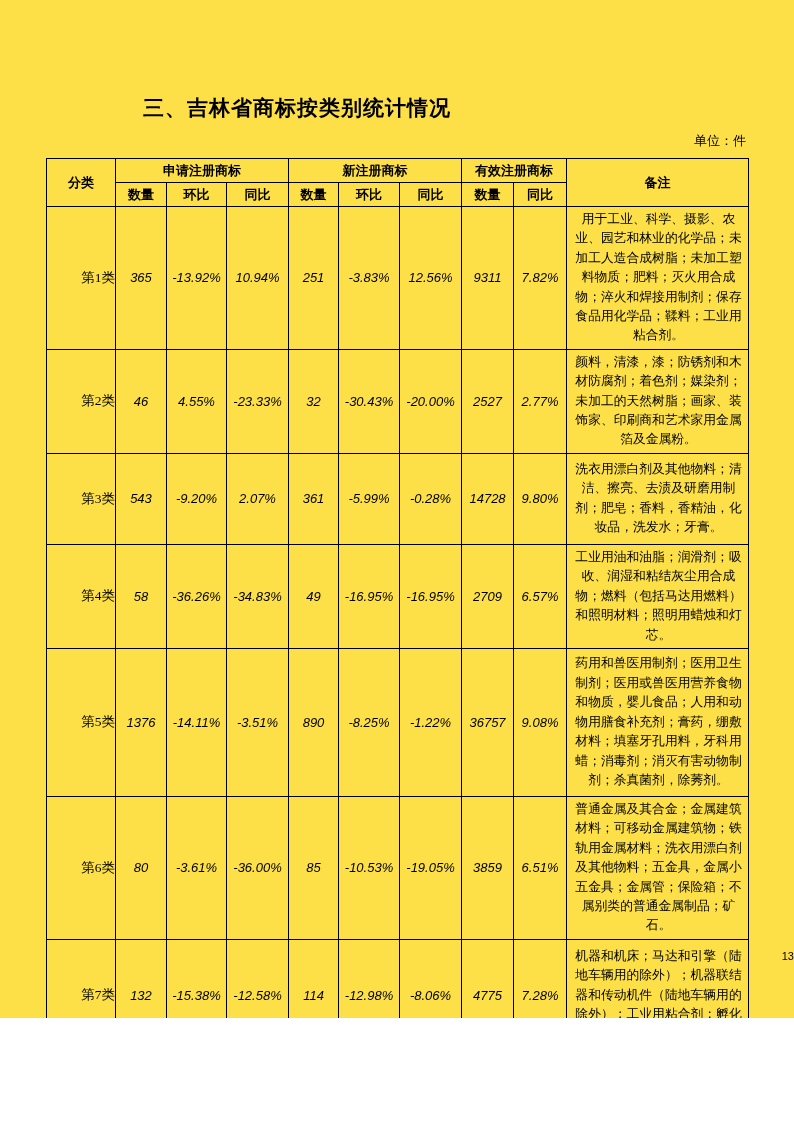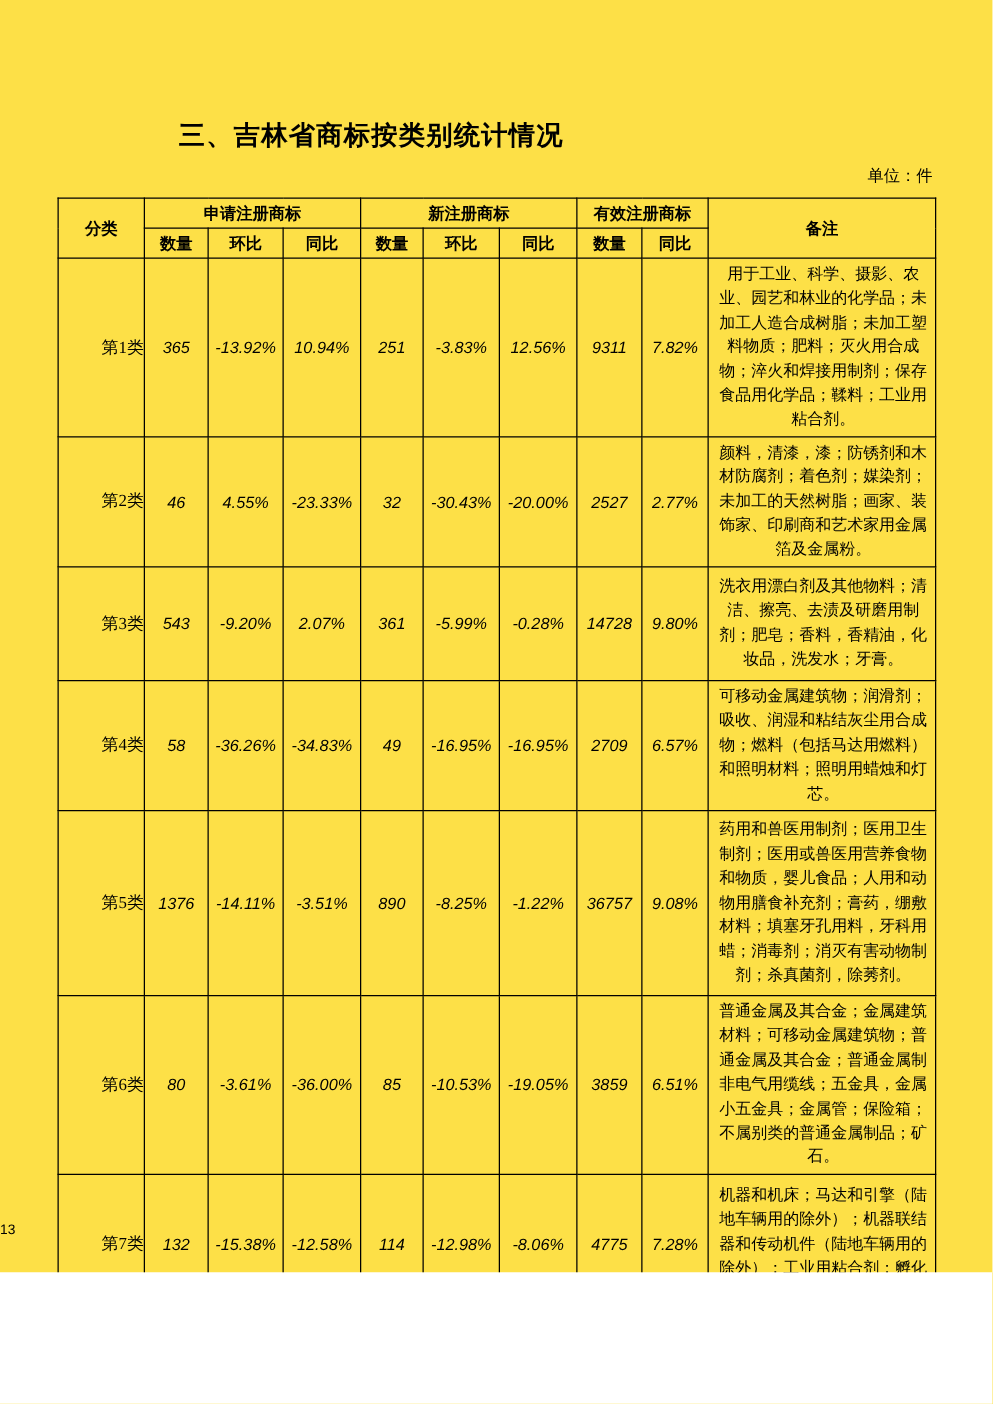--- a/index.html
+++ b/index.html
@@ -75,22 +75,22 @@
   tbody tr:nth-child(2) { height: 98px; }
   tbody tr:nth-child(3) { height: 91px; }
   tbody tr:nth-child(4) { height: 94px; }
   tbody tr:nth-child(5) { height: 148px; }
   tbody tr:nth-child(6) { height: 132px; }
   tbody tr:nth-child(7) { height: 112px; }
   .page-number {
     position: absolute;
     left: 0;
     width: 100%;
-    bottom: 28px;
-    text-align: left;
+    bottom: 56px;
+    text-align: right;
     font-size: 11px;
     font-family: "Liberation Sans", sans-serif;
   }
 </style>
 </head>
 <body>
 
 <div class="page">
 
   <div class="doc-title">三、吉林省商标按类别统计情况</div>
@@ -169,21 +169,21 @@
         <tr>
     <td class="cat">第4类</td>
     <td class="num">58</td>
     <td class="num">-36.26%</td>
     <td class="num">-34.83%</td>
     <td class="num">49</td>
     <td class="num">-16.95%</td>
     <td class="num">-16.95%</td>
     <td class="num">2709</td>
     <td class="num">6.57%</td>
-    <td class="remark">可移动金属建筑物；润滑剂；吸收、润湿和粘结灰尘用合成物；燃料（包括马达用燃料）和照明材料；照明用蜡烛和灯芯。</td>
+    <td class="remark">工业用油和油脂；润滑剂；吸收、润湿和粘结灰尘用合成物；燃料（包括马达用燃料）和照明材料；照明用蜡烛和灯芯。</td>
   </tr>
         <tr>
     <td class="cat">第5类</td>
     <td class="num">1376</td>
     <td class="num">-14.11%</td>
     <td class="num">-3.51%</td>
     <td class="num">890</td>
     <td class="num">-8.25%</td>
     <td class="num">-1.22%</td>
     <td class="num">36757</td>
@@ -193,21 +193,21 @@
         <tr>
     <td class="cat">第6类</td>
     <td class="num">80</td>
     <td class="num">-3.61%</td>
     <td class="num">-36.00%</td>
     <td class="num">85</td>
     <td class="num">-10.53%</td>
     <td class="num">-19.05%</td>
     <td class="num">3859</td>
     <td class="num">6.51%</td>
-    <td class="remark">普通金属及其合金；金属建筑材料；可移动金属建筑物；普通金属及其合金；普通金属制非电气用缆线；五金具，金属小五金具；金属管；保险箱；不属别类的普通金属制品；矿石。</td>
+    <td class="remark">普通金属及其合金；金属建筑材料；可移动金属建筑物；铁轨用金属材料；洗衣用漂白剂及其他物料；五金具，金属小五金具；金属管；保险箱；不属别类的普通金属制品；矿石。</td>
   </tr>
         <tr>
     <td class="cat">第7类</td>
     <td class="num">132</td>
     <td class="num">-15.38%</td>
     <td class="num">-12.58%</td>
     <td class="num">114</td>
     <td class="num">-12.98%</td>
     <td class="num">-8.06%</td>
     <td class="num">4775</td>

